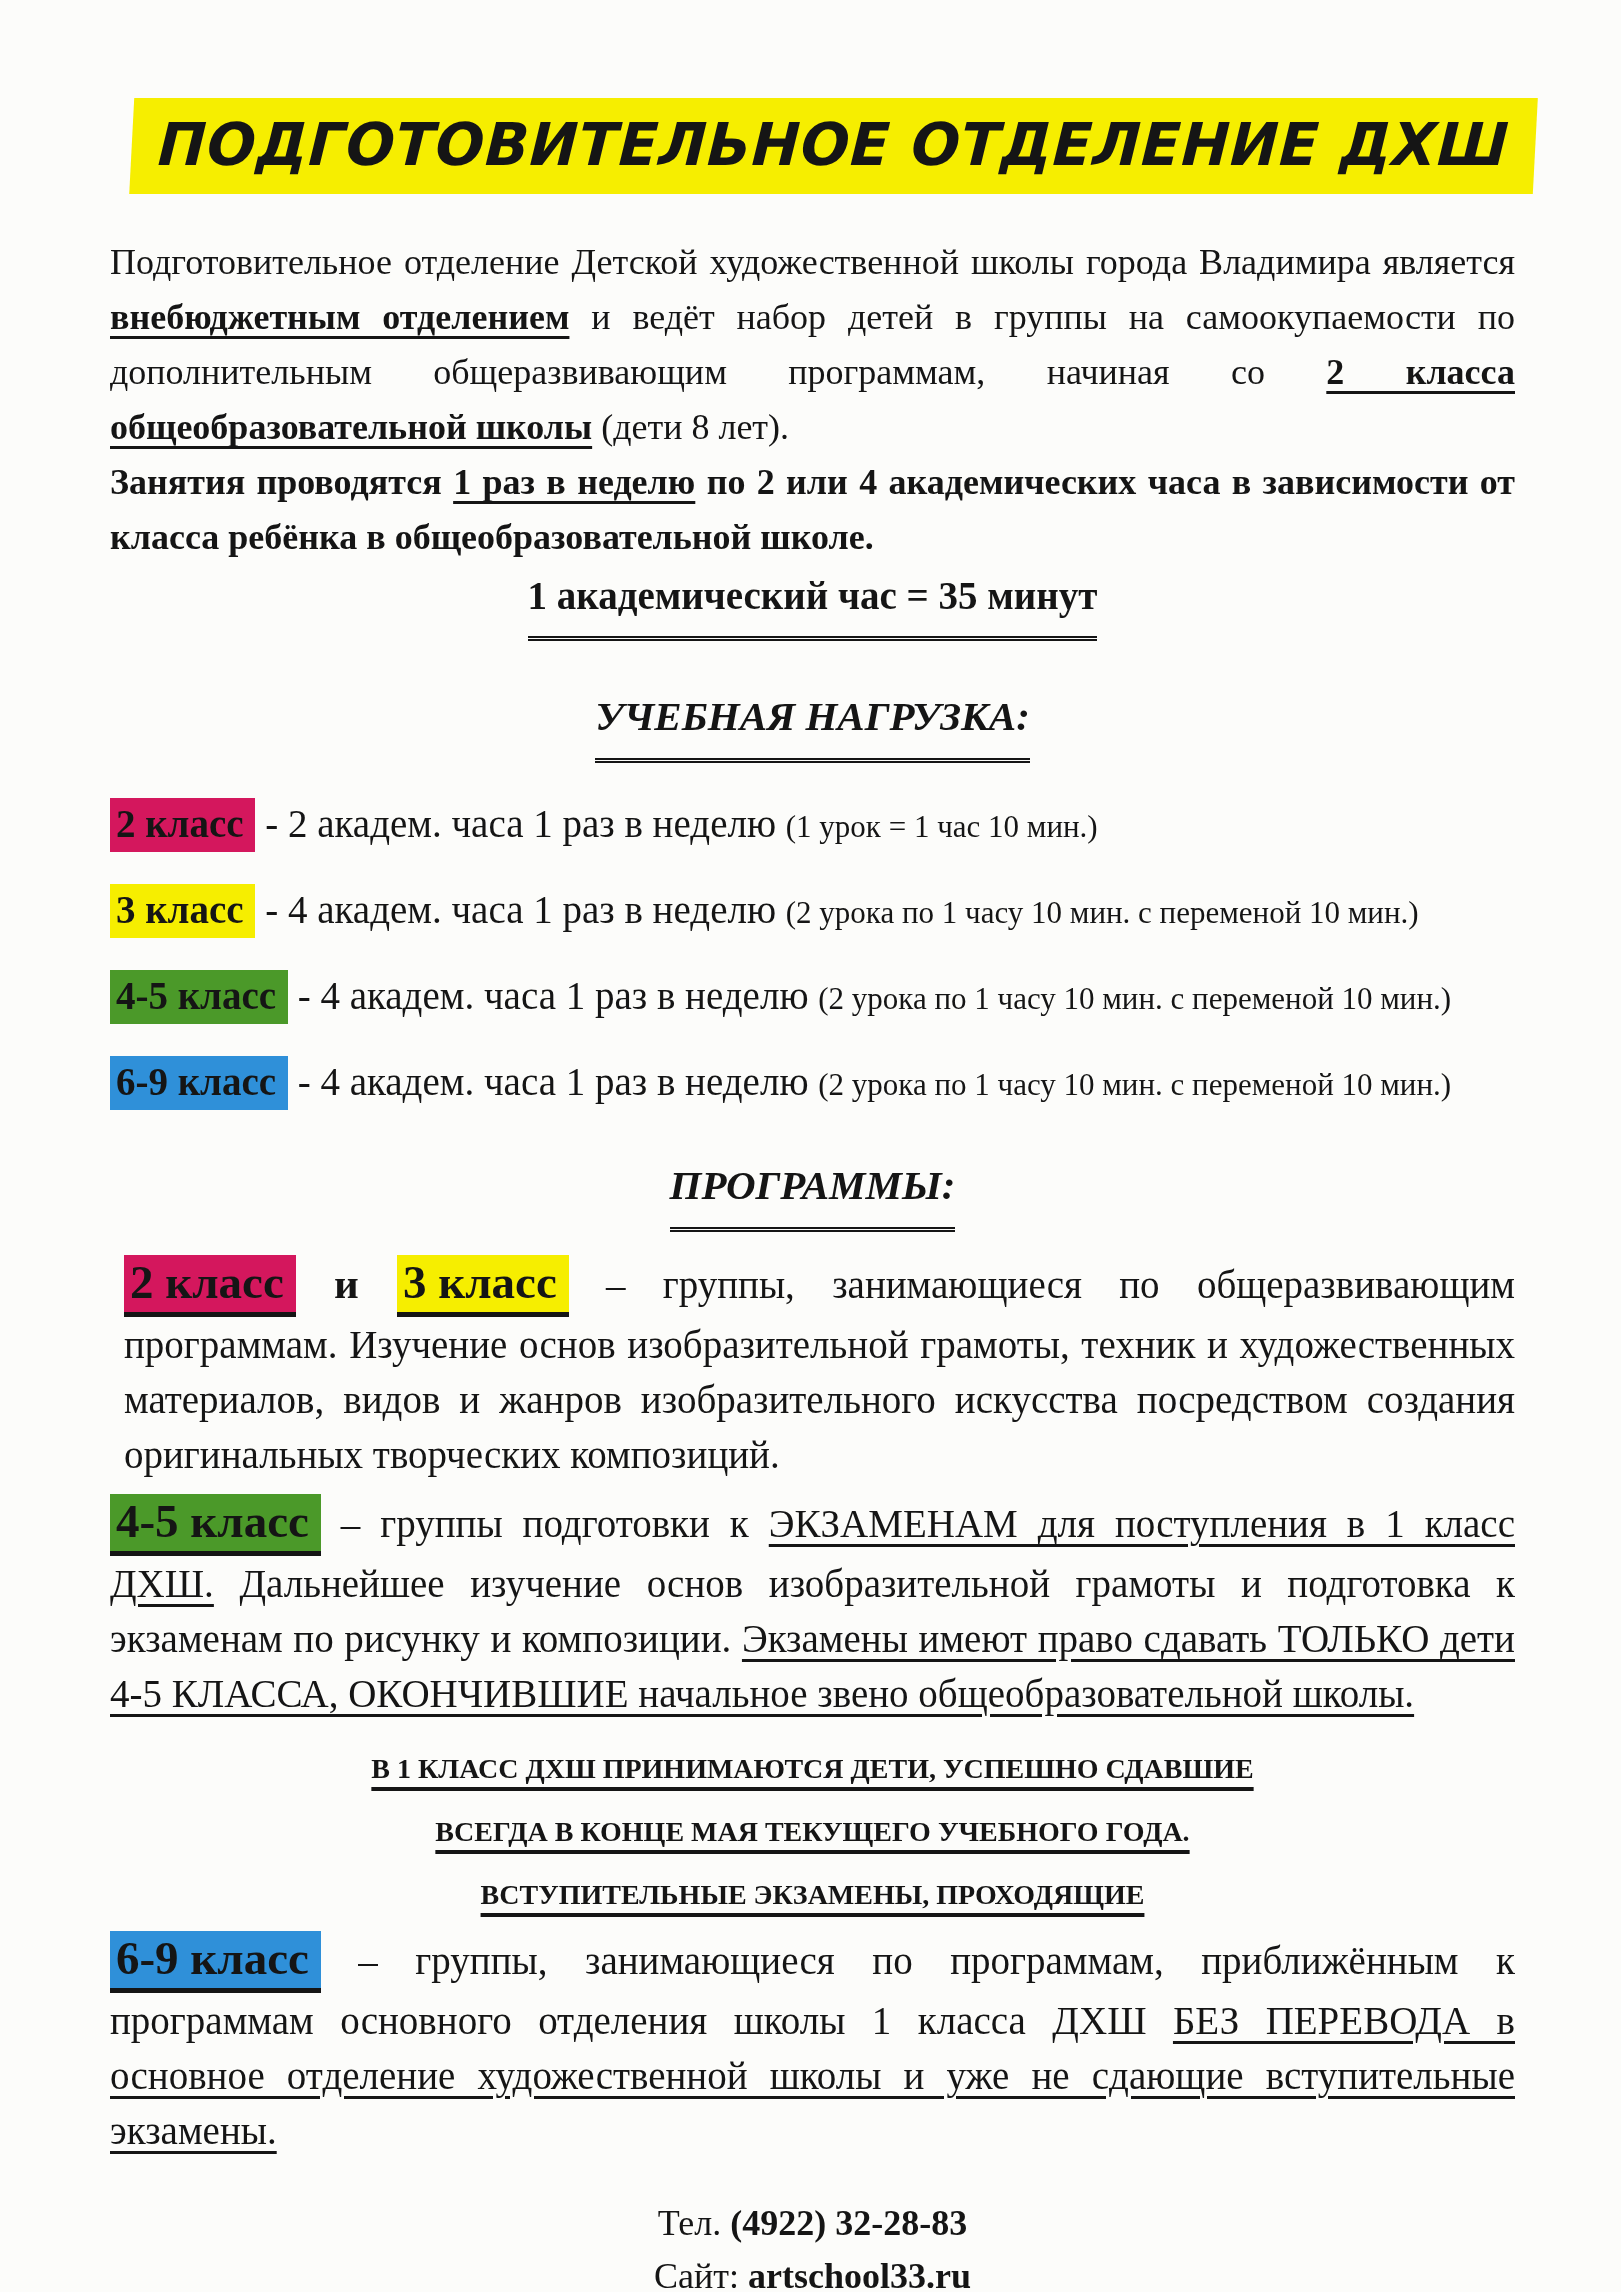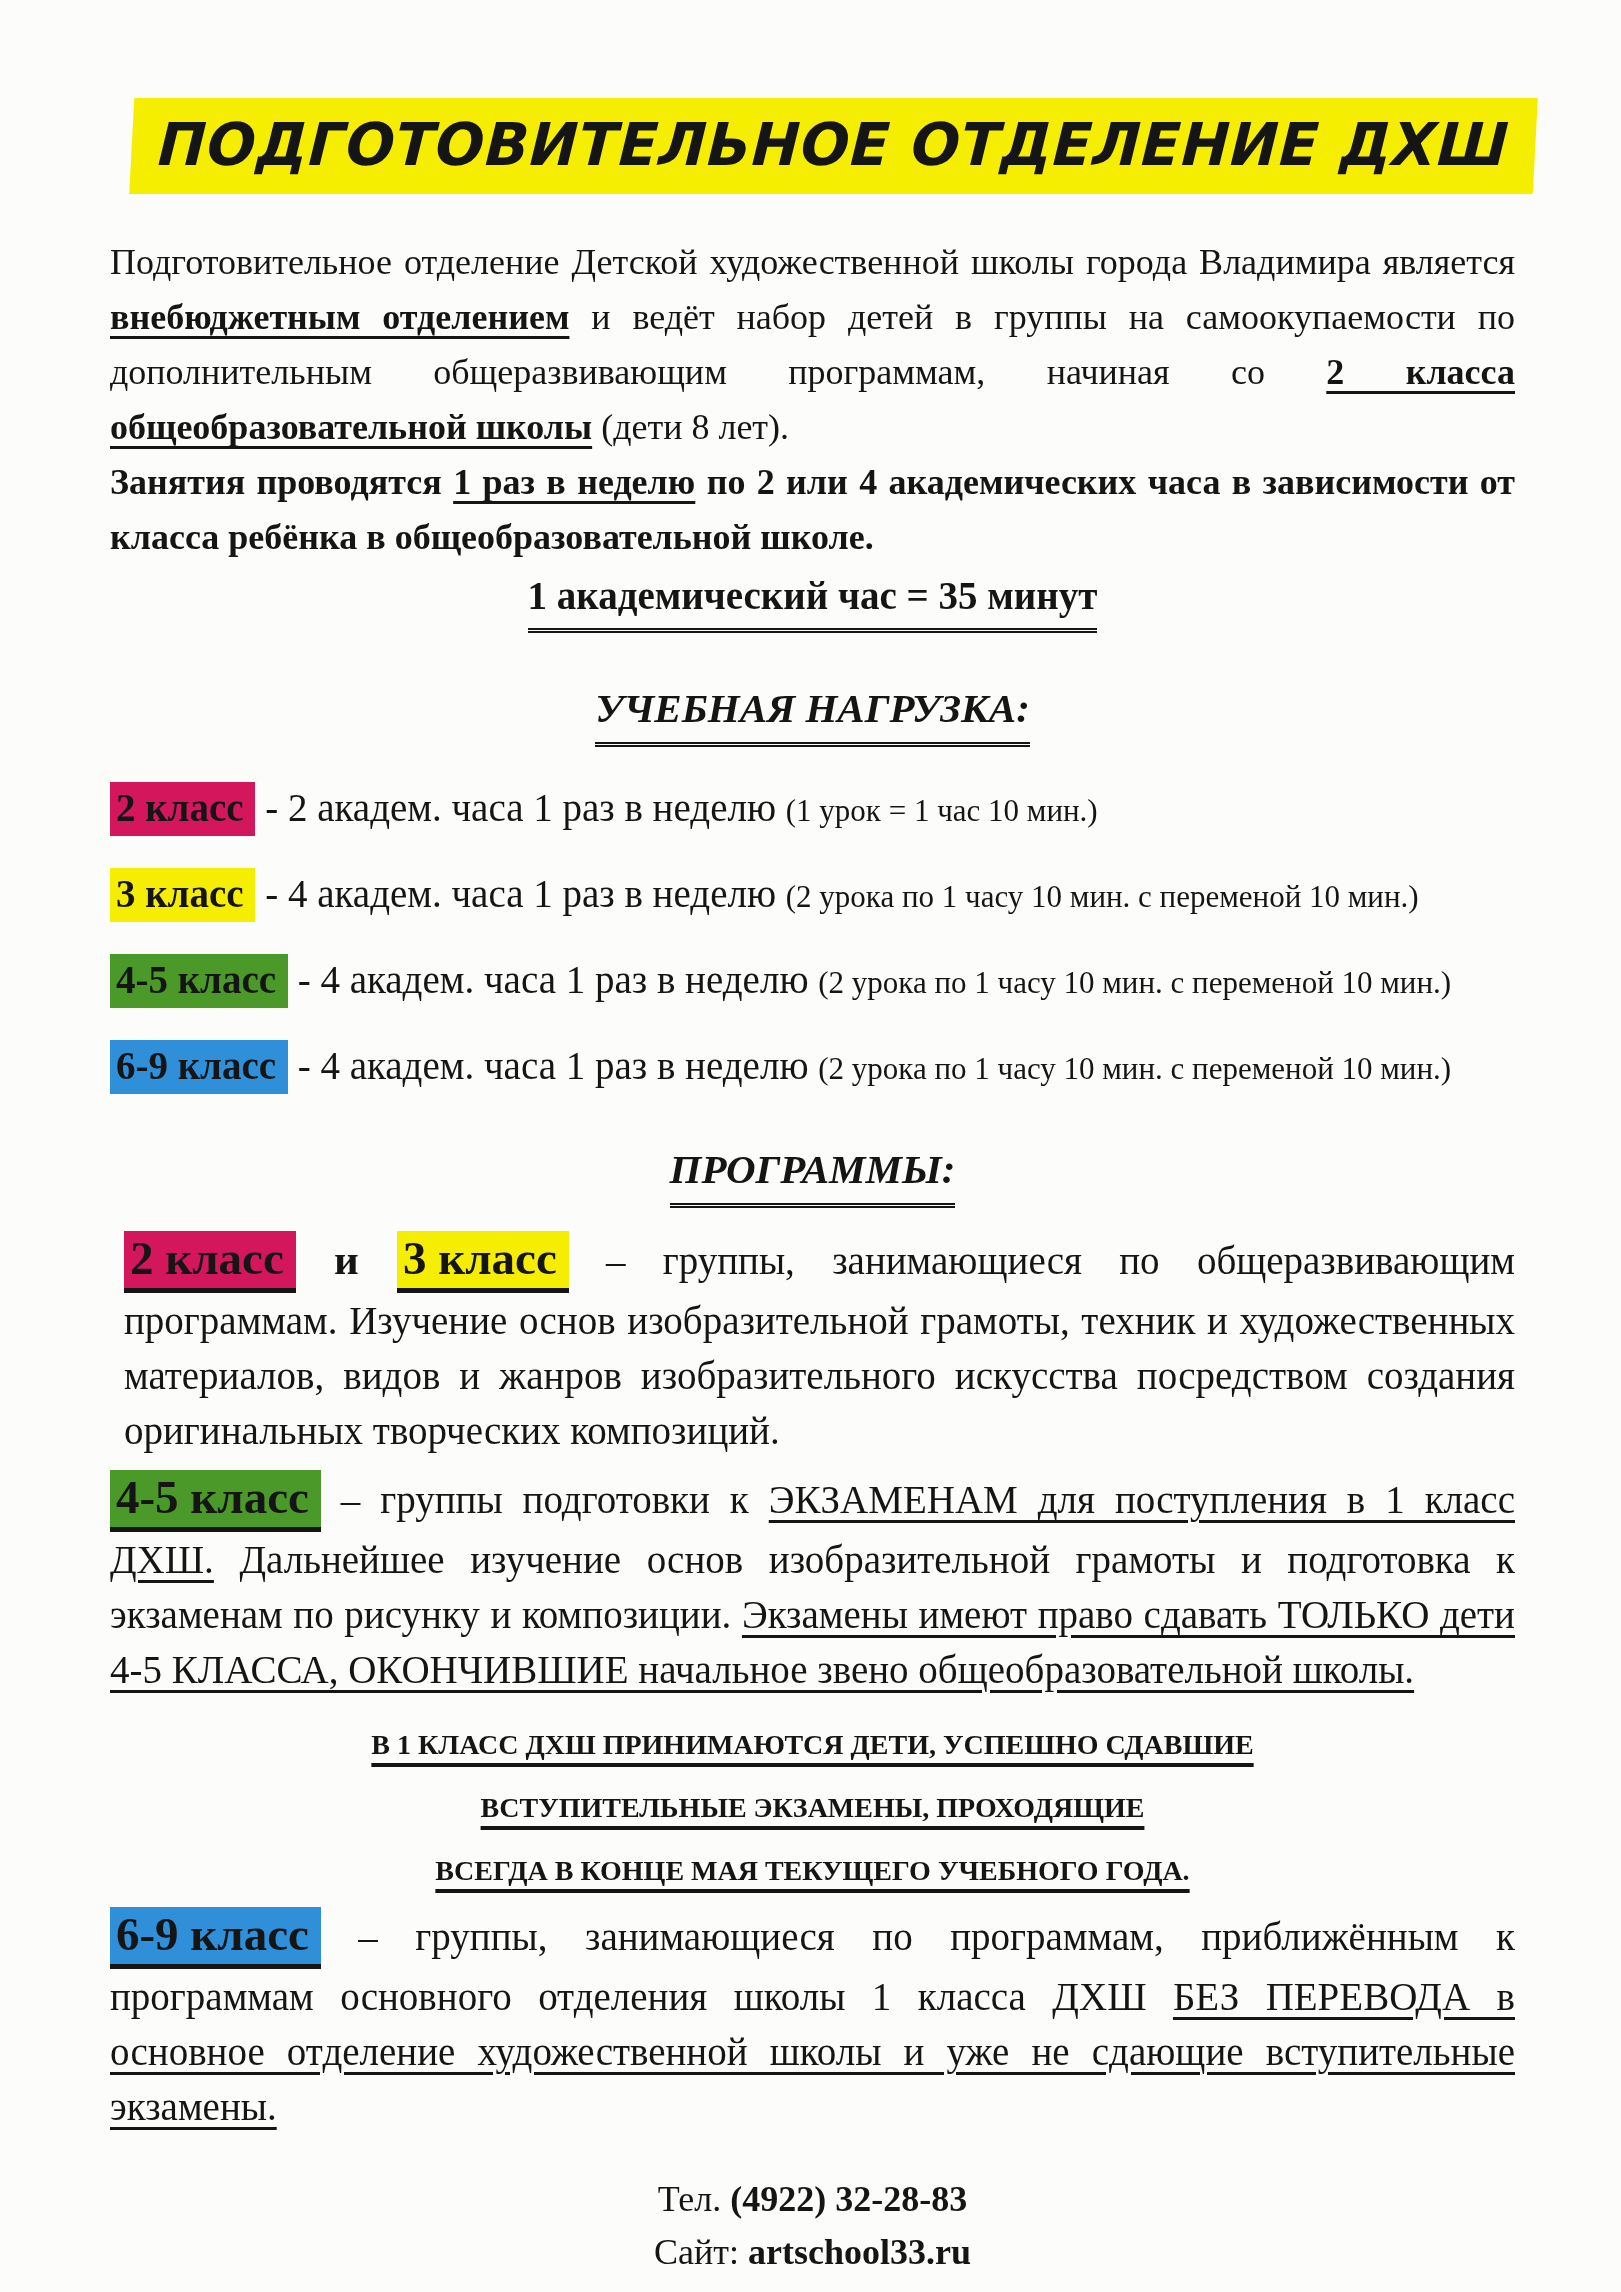--- a/index.html
+++ b/index.html
@@ -35,21 +35,21 @@
   .intro-p1{margin-top:41px;}
   .bold{font-weight:bold;}
   .u{
     text-decoration:underline;
     text-decoration-thickness:2.9px;
     text-underline-offset:6.9px;
   }
   .center-line{text-align:center;margin:7.8px 0 0 0;font-size:39px;}
   .dbl-u{
     display:inline-block;border-bottom:5.9px double var(--ink);
-    padding-bottom:10px;font-weight:bold;
+    padding-bottom:18px;font-weight:bold;
   }
   
   .section-heading{
     text-align:center;font-size:41px;font-weight:bold;font-style:italic;
     margin:51px 0 0 0;
   }
   
   .wl-list{margin-top:35px;}
   .wl-item{margin:0 0 32px 0;font-size:39px;line-height:47px;white-space:nowrap;}
   .hl{
@@ -123,22 +123,22 @@
   <div class="section-heading">
     <span class="dbl-u">ПРОГРАММЫ:</span>
   </div>
 
   <p class="prog prog-b1"><span class="hl-big hl-pink">2 класс</span><span class="conj"> и </span><span class="hl-big hl-yellow">3 класс</span><span> – группы, занимающиеся по общеразвивающим программам. Изучение основ изобразительной грамоты, техник и художественных материалов, видов и жанров изобразительного искусства посредством создания оригинальных творческих композиций.</span></p>
 
   <p class="prog prog-b2"><span class="hl-big hl-green">4-5 класс</span><span> – группы подготовки к </span><span class="u">ЭКЗАМЕНАМ для поступления в 1 класс ДХШ.</span><span> Дальнейшее изучение основ изобразительной грамоты и подготовка к экзаменам по рисунку и композиции. </span><span class="u">Экзамены имеют право сдавать ТОЛЬКО дети 4-5 КЛАССА, ОКОНЧИВШИЕ начальное звено общеобразовательной школы.</span></p>
 
   <div class="admission">
     <div><span class="u">В 1 КЛАСС ДХШ ПРИНИМАЮТСЯ ДЕТИ, УСПЕШНО СДАВШИЕ</span></div>
+    <div><span class="u">ВСЕГДА В КОНЦЕ МАЯ ТЕКУЩЕГО УЧЕБНОГО ГОДА.</span></div>
     <div><span class="u">ВСТУПИТЕЛЬНЫЕ ЭКЗАМЕНЫ, ПРОХОДЯЩИЕ</span></div>
-    <div><span class="u">ВСЕГДА В КОНЦЕ МАЯ ТЕКУЩЕГО УЧЕБНОГО ГОДА.</span></div>
   </div>
 
   <p class="prog prog-b3"><span class="hl-big hl-blue">6-9 класс</span><span> – группы, занимающиеся по программам, приближённым к программам основного отделения школы 1 класса ДХШ </span><span class="u">БЕЗ ПЕРЕВОДА в основное отделение художественной школы и уже не сдающие вступительные экзамены.</span></p>
 
   <div class="contacts">
     <div><span>Тел. </span><span class="bold">(4922) 32-28-83</span></div>
     <div><span>Сайт: </span><span class="bold">artschool33.ru</span></div>
     <div><span>Эл.почта: </span><span class="bold">artschool_vlad@mail.ru</span></div>
   </div>
 

